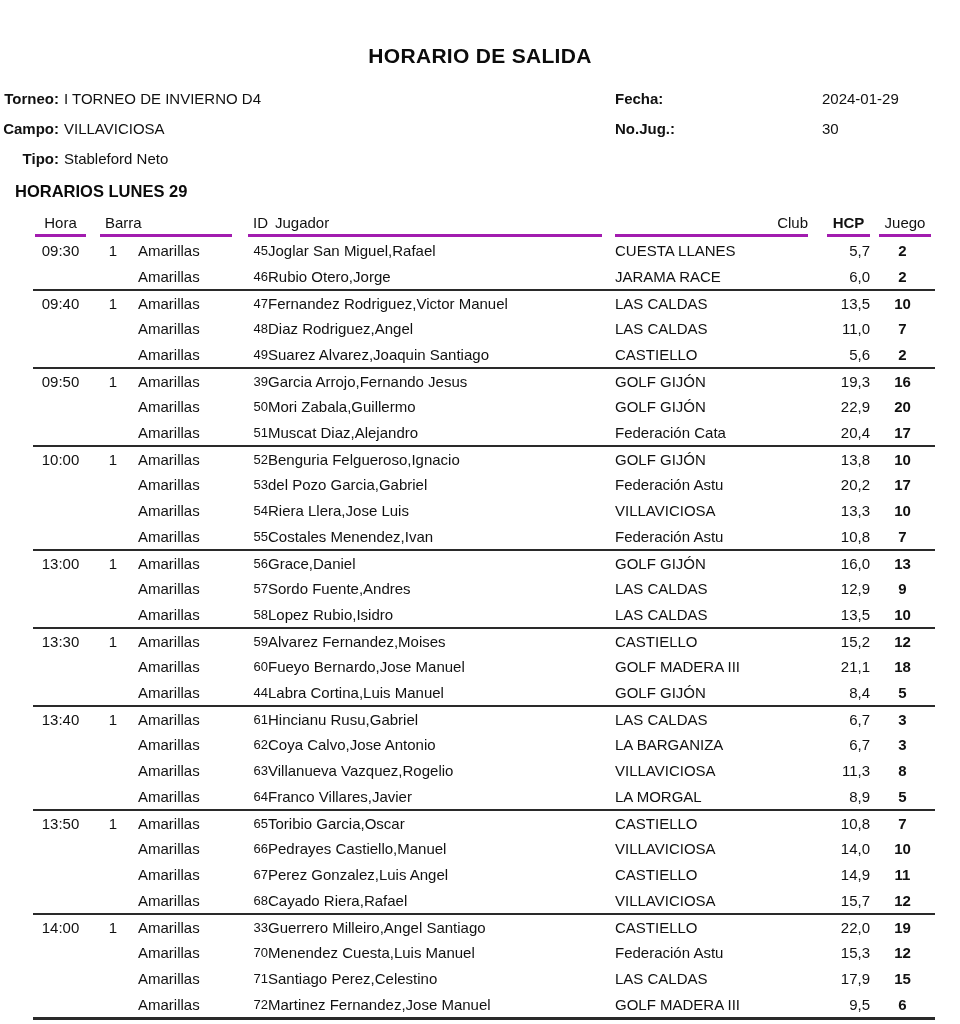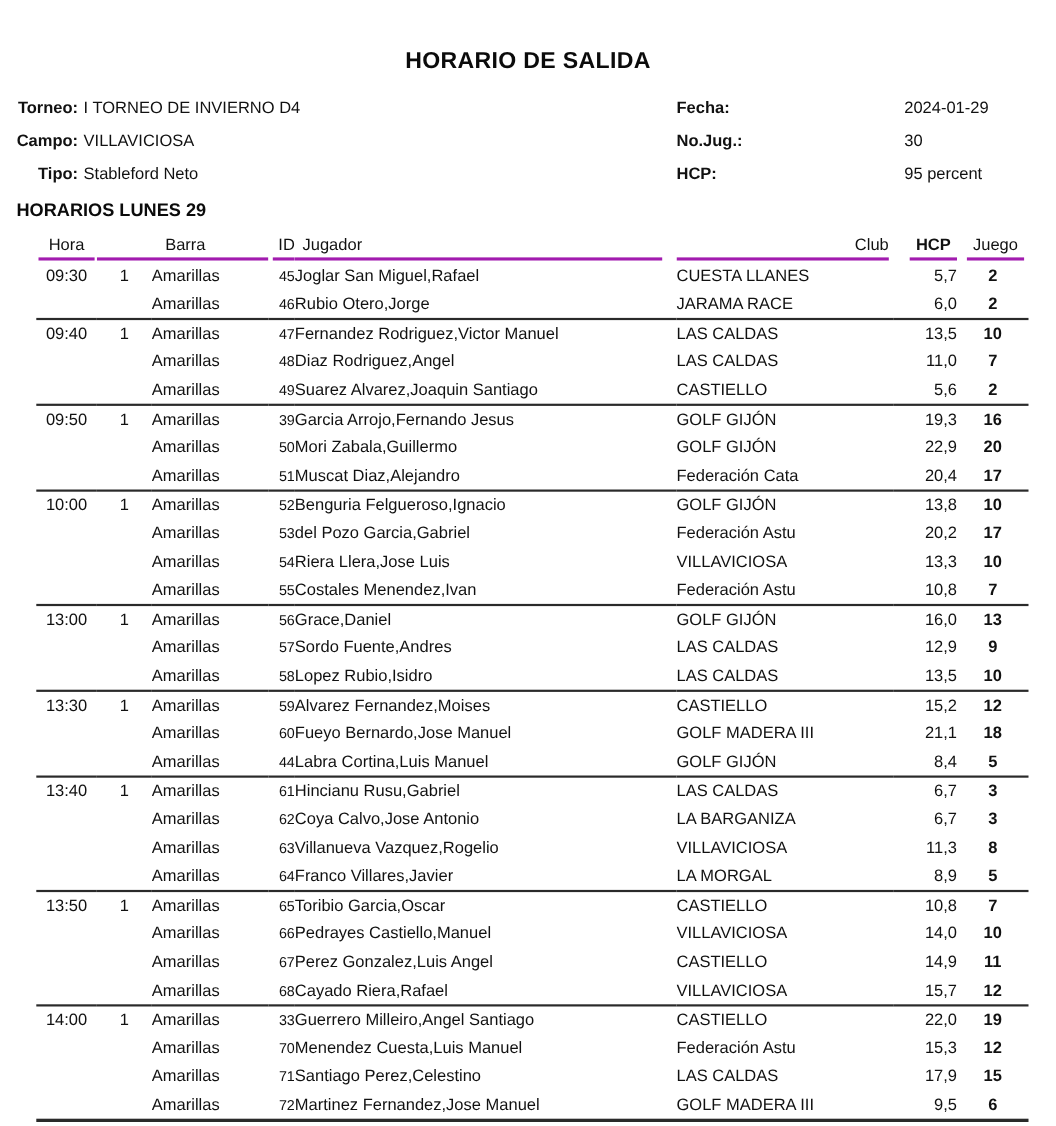--- a/index.html
+++ b/index.html
@@ -21,21 +21,21 @@
     padding-top: 44px;
     text-align: center;
     font-size: 21px;
     font-weight: 700;
     letter-spacing: 0.3px;
     color: #0b0b0b;
   }
   
   .meta {
     margin-top: 16px;
-    padding-left: 12px;
+    padding-left: 0;
     font-size: 15px;
   }
   .meta-row {
     display: flex;
     align-items: baseline;
     height: 30px;
     line-height: 30px;
   }
   .meta-pair-left { display: flex; }
   .meta-label-left {
@@ -79,21 +79,21 @@
     font-weight: 400;
     height: 27px;
     vertical-align: bottom;
   }
   th .u {
     display: block;
     border-bottom: 3px solid #a21caf;
     padding-bottom: 3px;
   }
   .h-hora  .u { text-align: center; margin: 0 2px; }
-  .h-barra .u { text-align: center; padding-left: 5px; margin: 0 0; }
+  .h-barra .u { text-align: left; padding-left: 5px; margin: 0 12px; }
   .h-id    .u { text-align: right; margin-left: 4px; }
   .h-jug   .u { text-align: left; padding-left: 7px; margin-right: 13px; }
   .h-club  .u { text-align: right; padding-left: 7px; margin-right: 4px; }
   .h-hcp   .u { margin-left: 15px; font-weight: bold; }
   .h-juego .u { text-align: center; margin: 0 4px 0 9px; }
   table.tee td {
     height: 26px;
     vertical-align: middle;
   }
   td.c-hora  { text-align: center; }
@@ -138,24 +138,20 @@
       <div class="meta-pair-right">
         <span class="meta-label-right">No.Jug.:</span>
         <span class="meta-value-right">30</span>
       </div>
     </div>
     <div class="meta-row">
       <div class="meta-pair-left">
         <span class="meta-label-left">Tipo:</span>
         <span class="meta-value-left">Stableford Neto</span>
       </div>
-      <div class="meta-pair-right">
-        <span class="meta-label-right">HCP:</span>
-        <span class="meta-value-right">95 percent</span>
-      </div>
     </div>
   </div>
 
   <h2 class="section-title">HORARIOS LUNES 29</h2>
 
   <table class="tee">
     <colgroup>
       <col style="width:55px">
       <col style="width:50px">
       <col style="width:106px">

